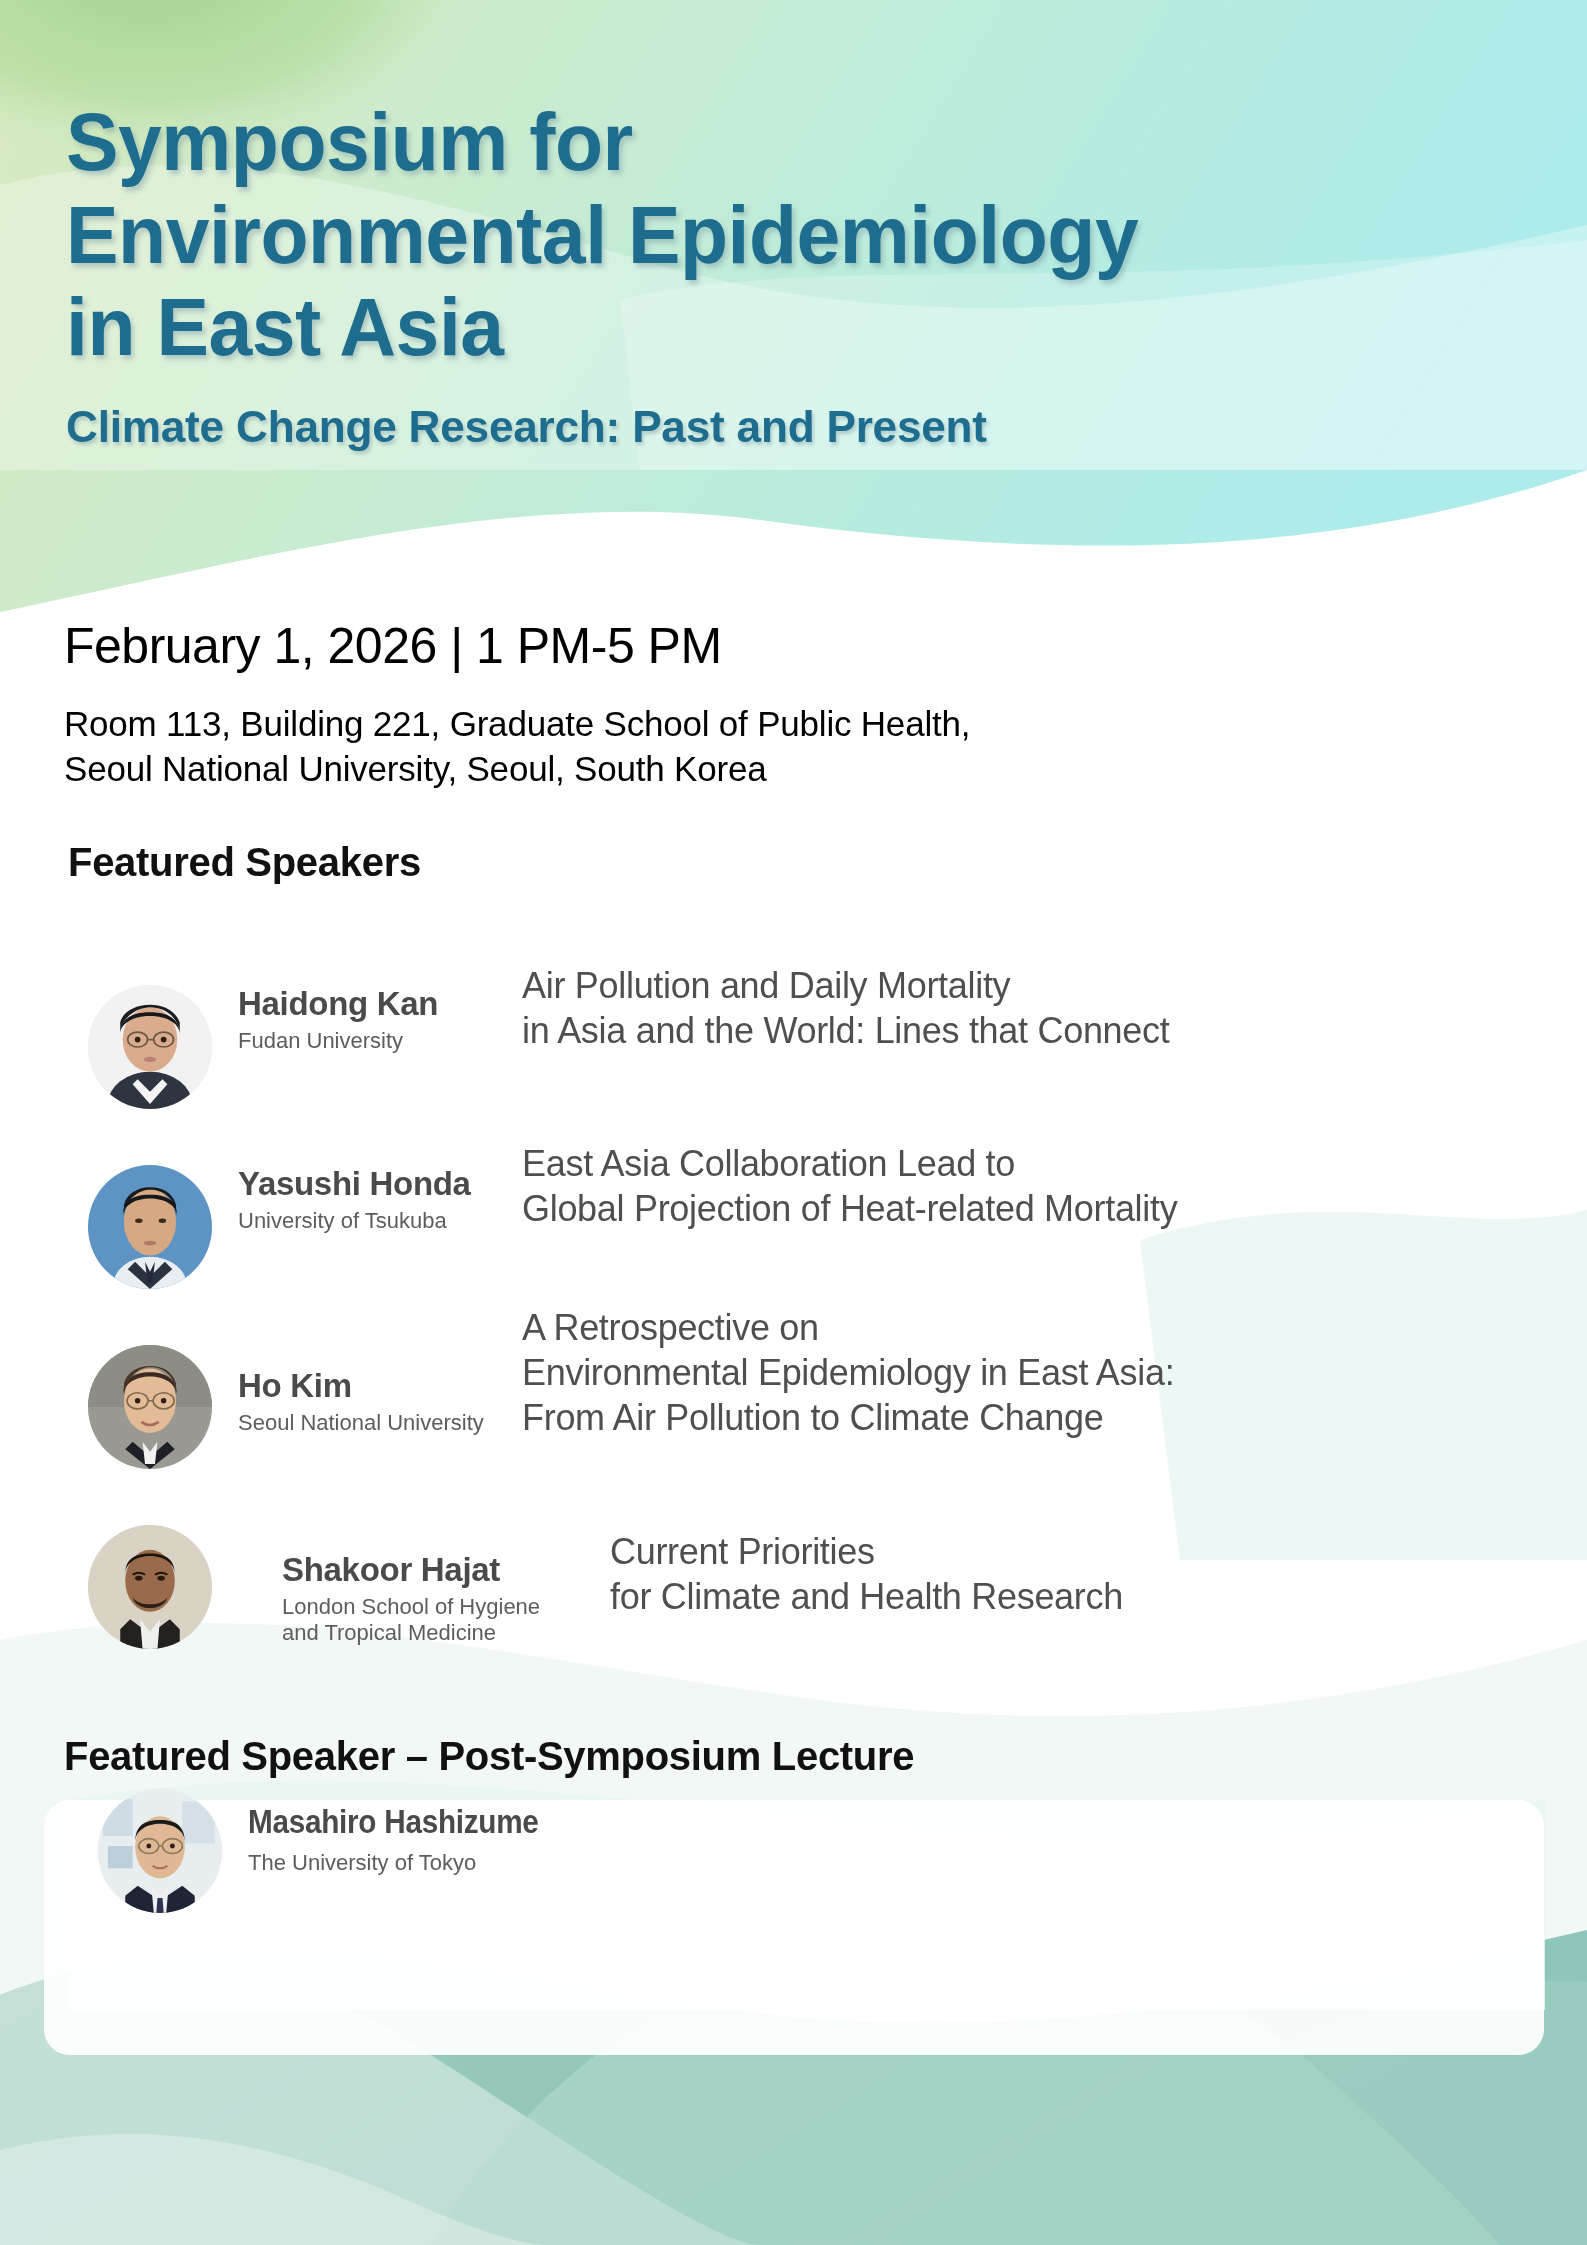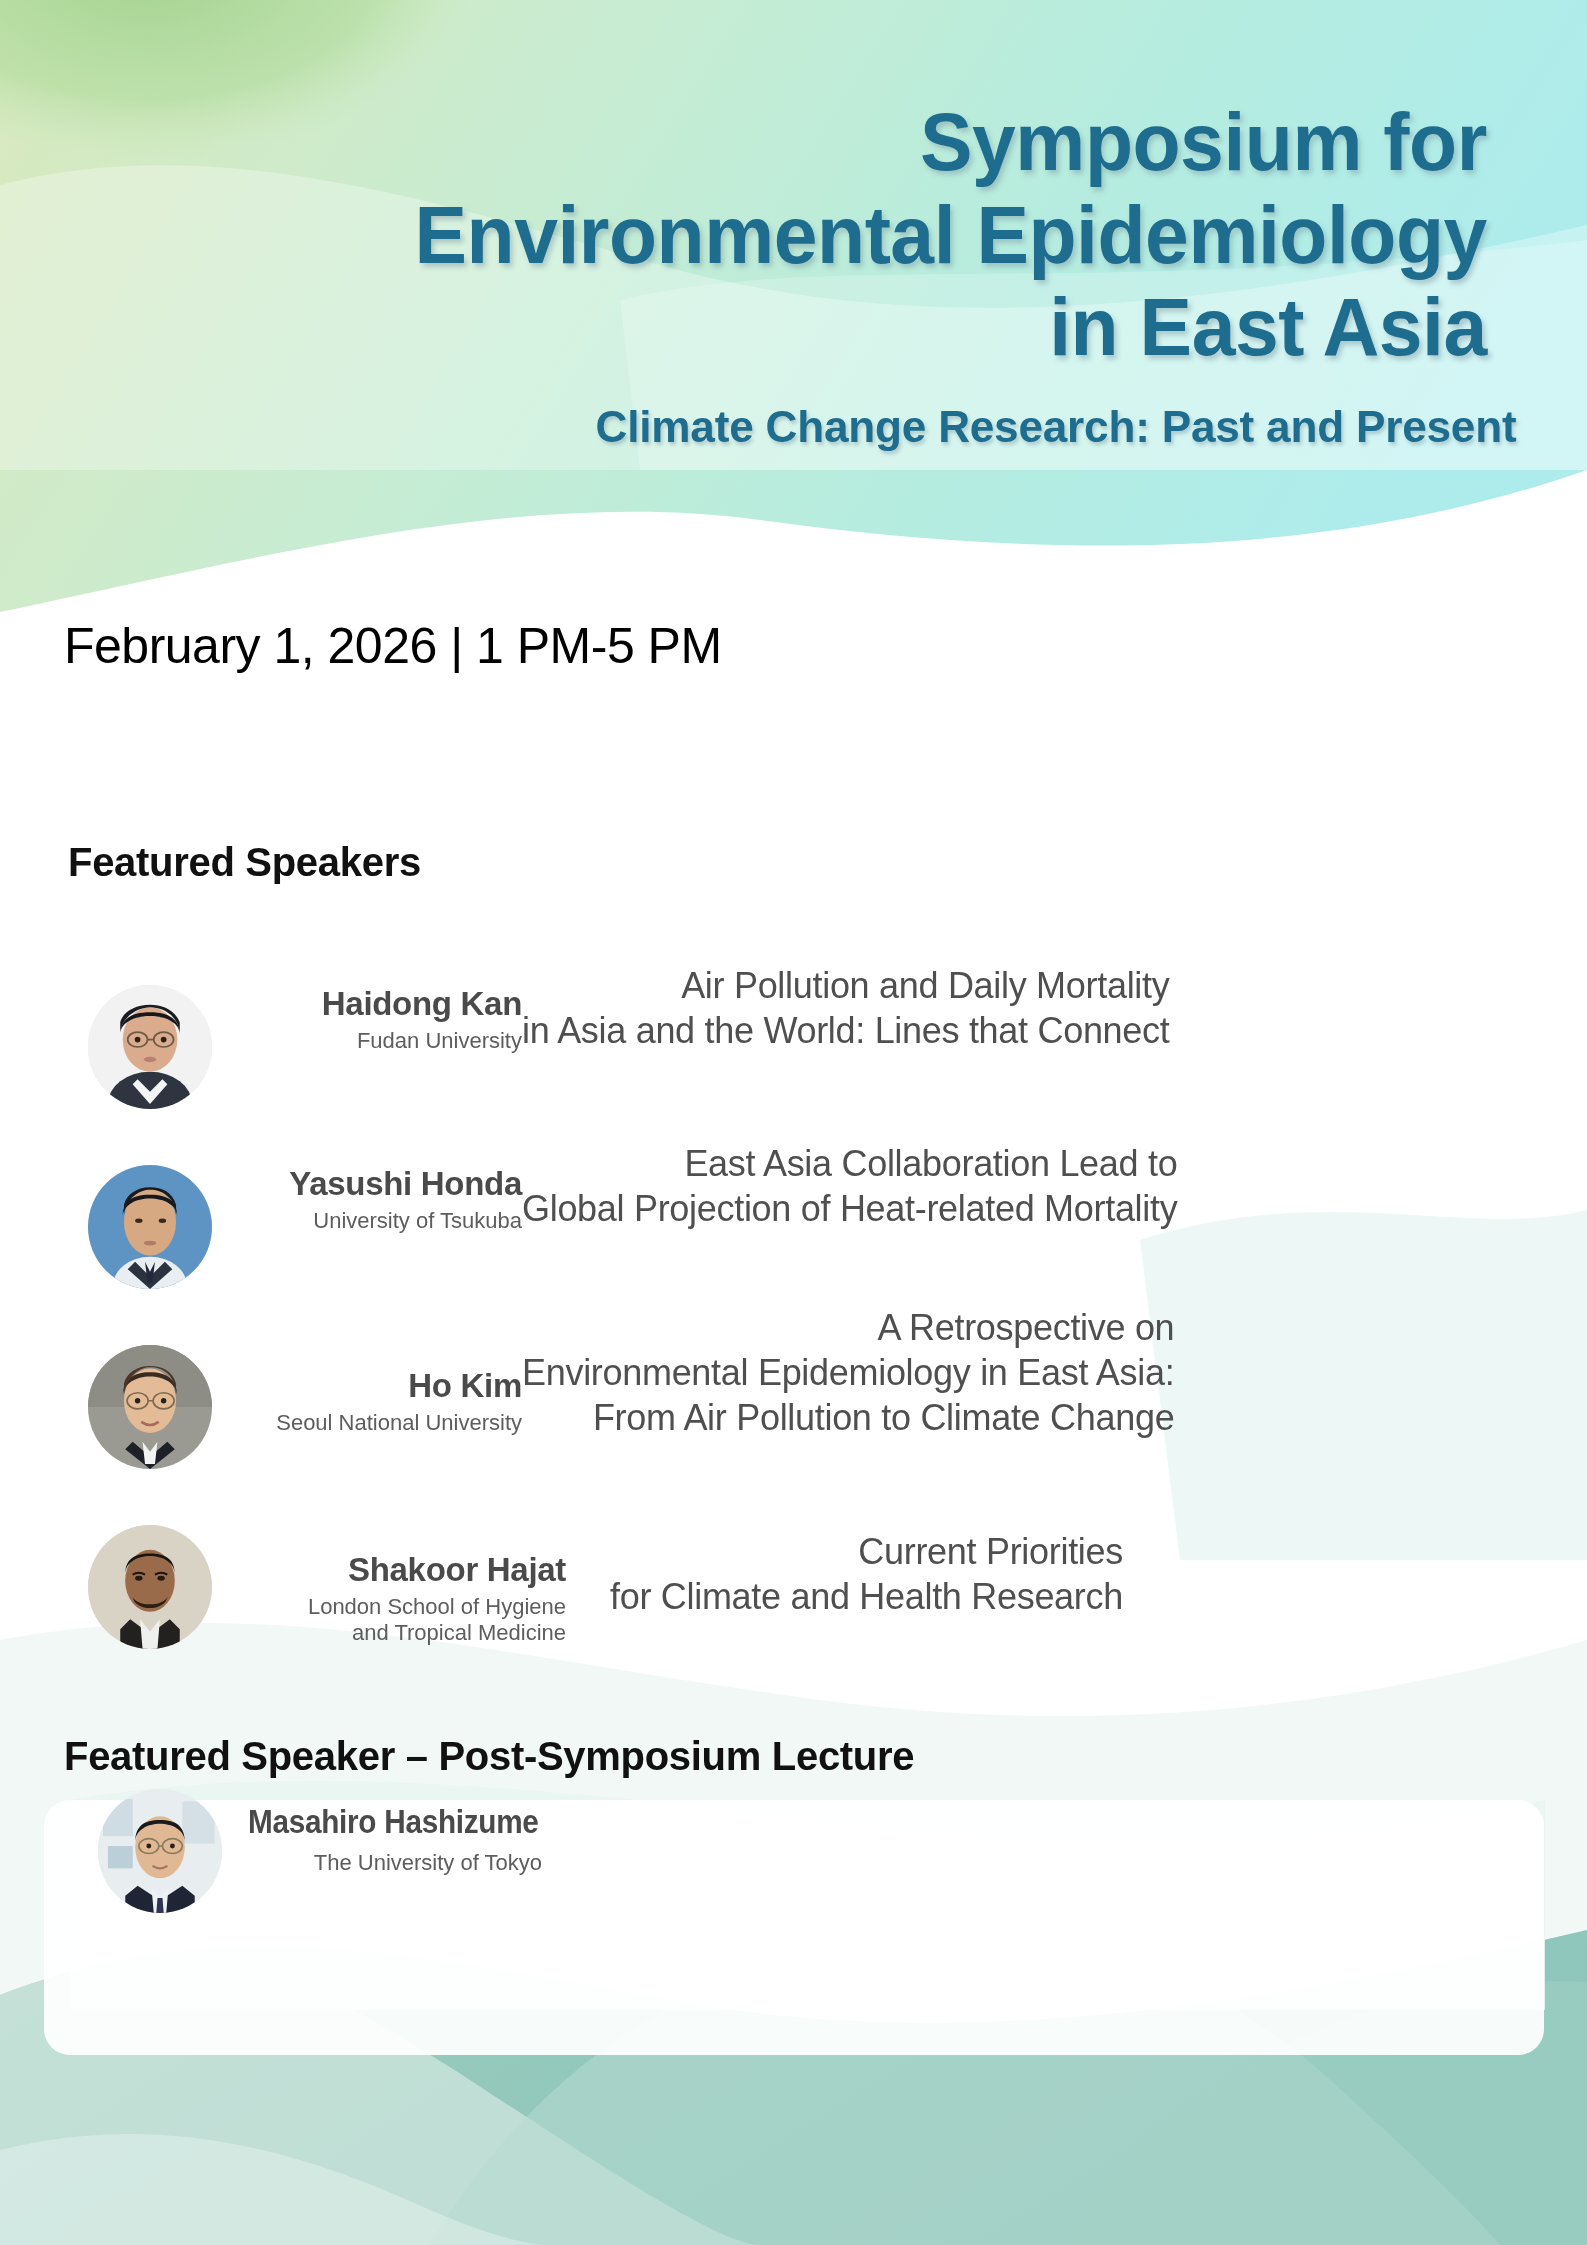--- a/index.html
+++ b/index.html
@@ -8,21 +8,20 @@
     font-family:"Liberation Sans", sans-serif;
     background:#ffffff;
     overflow:hidden;
     position:relative;
   }
   .poster{
     position:absolute;inset:0;
     width:1587px;height:2245px;
     overflow:hidden;
     background:#ffffff;
-    text-align:right;
   }
   
   .bg-layer{position:absolute;inset:0;width:100%;height:100%;}
   .bg-svg{position:absolute;top:0;left:0;width:1587px;height:2245px;display:block;}
 
   
   .content{position:absolute;inset:0;z-index:5;}
 
   .title-block{position:absolute;left:66px;top:96px;width:1480px;}
   .main-title{
@@ -167,20 +166,21 @@
   <div class="post-card"></div>
 
   <div class="content">
 
     <div class="title-block">
       <h1 class="main-title"><span>Symposium for</span><br><span>Environmental Epidemiology</span><br><span>in East Asia</span></h1>
       <div class="subtitle">Climate Change Research: Past and Present</div>
     </div>
 
     <div class="datetime">February 1, 2026 | 1 PM-5 PM</div>
+    <div class="venue"><span>Room 113, Building 221, Graduate School of Public Health,</span><br><span>Seoul National University, Seoul, South Korea</span></div>
 
     <div class="section-head" id="featured-speakers-heading">Featured Speakers</div>
 
     <div class="speaker-row" style="left:88px;top:985px;width:1460px;">
       <div class="avatar">
         <svg viewBox="0 0 100 100" xmlns="http://www.w3.org/2000/svg">
           <rect width="100" height="100" fill="#f2f2f2"></rect>
           <ellipse cx="50" cy="96" rx="34" ry="26" fill="#2f3540"></ellipse>
           <ellipse cx="50" cy="44" rx="22" ry="26" fill="#dbab8d"></ellipse>
           <path d="M26,40 C26,20 74,20 74,40 C74,30 68,22 50,22 C32,22 26,30 26,40 Z" fill="#16181c"></path>

